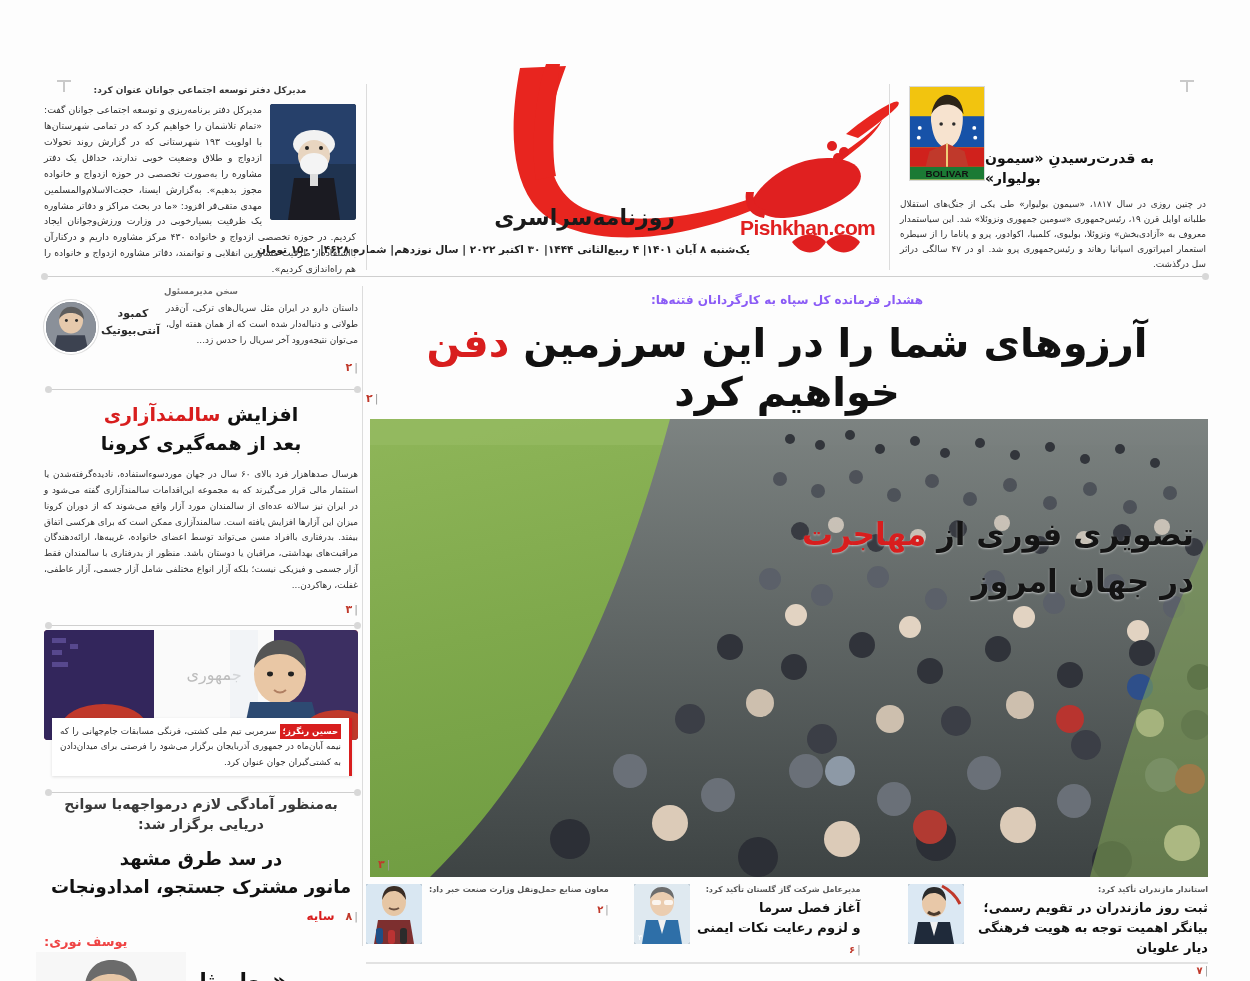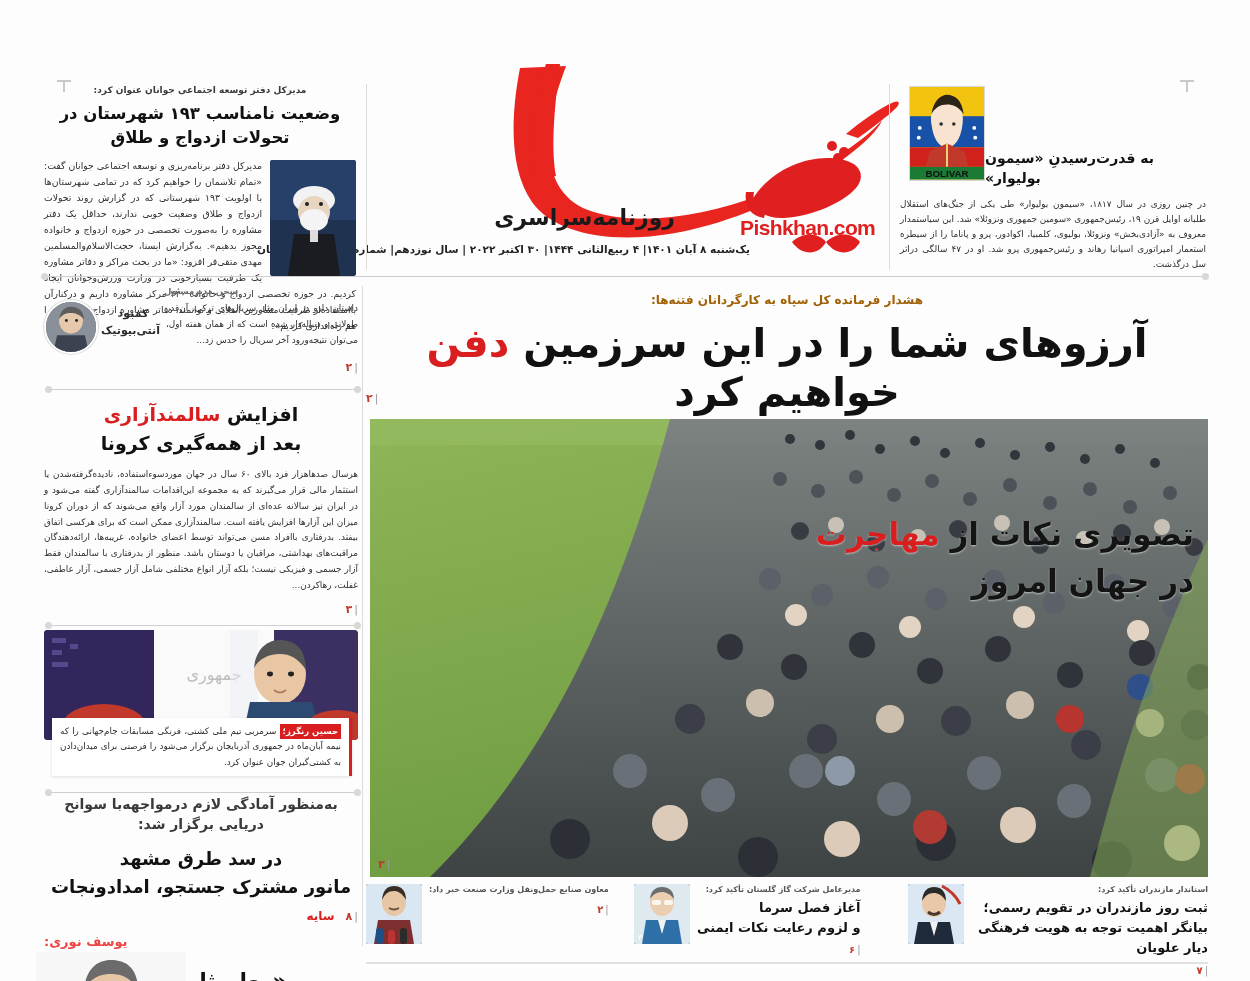--- a/index.html
+++ b/index.html
@@ -100,21 +100,21 @@
   }
   .tr-art .hl { font-size: 14px; margin: 62px 0 8px 0; text-align: left; }
   .tr-art .body-txt { font-size: 8.9px; line-height: 1.7; }
 
   
   .vrule-r { position: absolute; left: 889px; top: 84px; width: 1px; height: 186px; background: #dcdcdc; }
   .vrule-l { position: absolute; left: 366px; top: 84px; width: 1px; height: 186px; background: #dcdcdc; }
 
   
   .main-head { position: absolute; left: 366px; top: 292px; width: 842px; }
-  .main-head .kicker { font-size: 12px; text-align: center; margin-bottom: 10px; color: #a16207;}
+  .main-head .kicker { font-size: 12px; text-align: center; margin-bottom: 10px; color: #8b5cf6;}
   .main-head .hl {
     font-size: 40px; text-align: center; line-height: 1.22;
     letter-spacing: -0.5px; font-weight: bold;
   }
   .mh-pg { position: absolute; left: 0px; top: 100px; }
 
   
   .main-photo {
     position: absolute; left: 370px; top: 419px; width: 838px; height: 458px;
     overflow: hidden; background: #7fa84a;
@@ -251,21 +251,20 @@
       </svg>
       <div class="pk-text">Pishkhan.com</div>
     </div>
 
     <div class="vrule-l"></div>
     <div class="vrule-r"></div>
   </div>
 
   <div class="tl-art rtl">
     <div class="kicker ctr">مدیرکل دفتر توسعه اجتماعی جوانان عنوان کرد:</div>
-    <div class="hl ctr">وضعیت نامناسب ۱۹۳ شهرستان در تحولات ازدواج و طلاق</div>
     <div class="tl-photo">
       <svg class="ph" viewBox="0 0 86 116" xmlns="http://www.w3.org/2000/svg">
         <rect width="86" height="116" fill="#1f3350"></rect>
         <rect x="0" y="0" width="86" height="60" fill="#26406a"></rect>
         <ellipse cx="44" cy="40" rx="21" ry="14" fill="#f2f2f2"></ellipse>
         <ellipse cx="44" cy="52" rx="16" ry="16" fill="#e8d5c0"></ellipse>
         <ellipse cx="44" cy="60" rx="14" ry="11" fill="#f4f4f4"></ellipse>
         <path d="M18 116 L24 74 L64 74 L70 116 Z" fill="#1b1b22"></path>
         <rect x="40" y="70" width="8" height="12" fill="#ddd"></rect>
         <circle cx="37" cy="44" r="2" fill="#222"></circle>
@@ -440,21 +439,21 @@
         <circle cx="770" cy="268" r="13" fill="#2e4f8a"></circle>
         <circle cx="470" cy="352" r="15" fill="#8d99a6"></circle>
         <circle cx="820" cy="360" r="15" fill="#b9413a"></circle>
       </g>
 
       <path d="M838 120 C 800 200, 760 300, 720 458 L 838 458 Z" fill="#85a955" opacity=".55"></path>
     </svg>
 
     <div class="mp-caption rtl">
       <div>
-        <span>تصویری نکات از </span><span class="red">مهاجرت</span>
+        <span>تصویری فوری از </span><span class="red">مهاجرت</span>
       </div>
       <div>در جهان امروز</div>
     </div>
     <span class="pg mp-pg">۳</span>
   </div>
 
   <div class="lcol rtl">
 
     <div class="edcol">
       <div class="edcol-label ctr">سخن مدیرمسئول</div>

